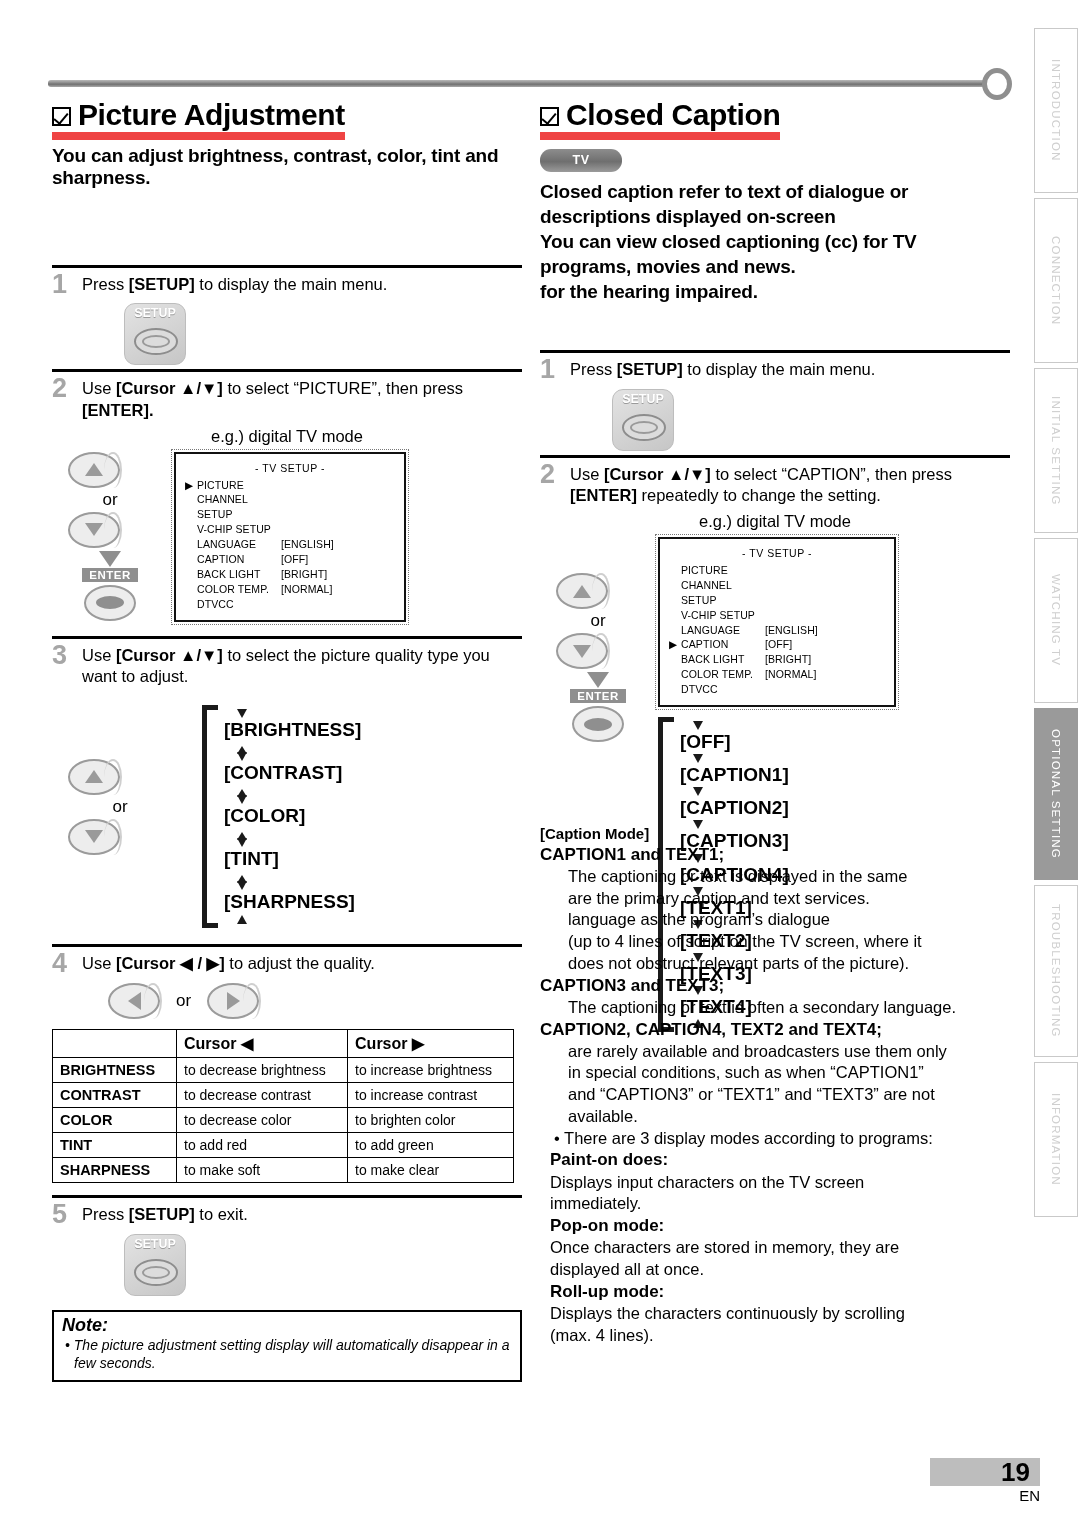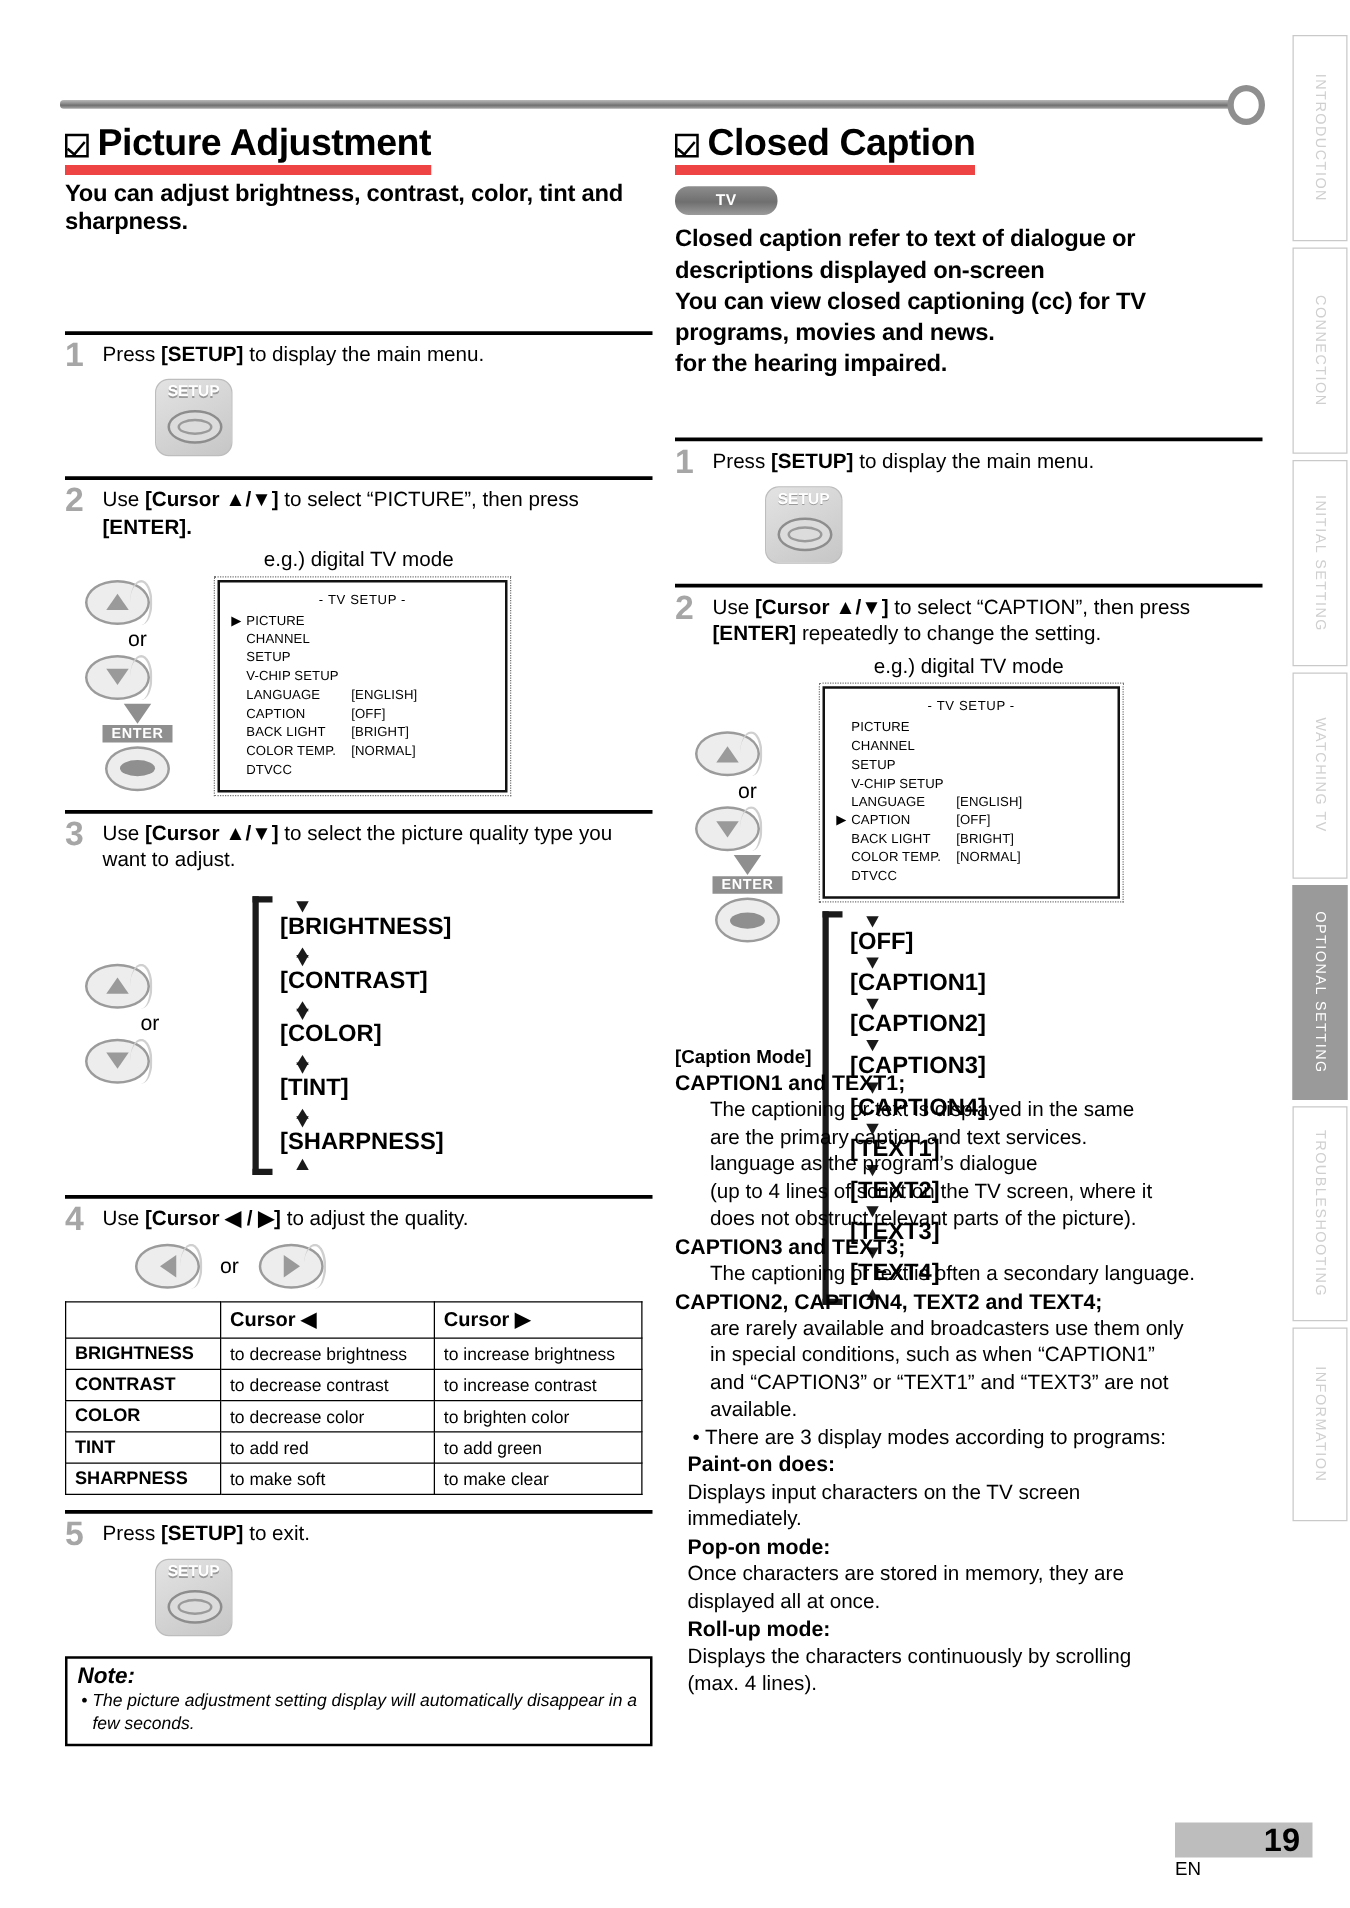--- a/index.html
+++ b/index.html
@@ -106,21 +106,21 @@
   .step-text { font-size:16.5px; line-height:1.28; }
   .b { font-weight:bold; }
   .eg { font-size:16.5px; text-align:center; margin-top:6px; }
 
   
   .setup-key {
     width:62px; height:62px; border-radius:11px;
     background:linear-gradient(150deg,#e3e3e3,#c6c6c6);
     border:1px solid #bdbdbd;
     position:relative;
-    margin:7px 0 16px 72px;
+    margin:7px 0 4px 72px;
   }
   .setup-key .lbl {
     position:absolute; top:2px; left:0; right:0;
     text-align:center; font-size:12.5px; font-weight:bold;
     color:#ffffff;
     text-shadow:0 1px 0 #9a9a9a;
   }
   .setup-key .dish {
     position:absolute; left:9px; top:24px; width:44px; height:27px;
     border-radius:50%;
@@ -240,21 +240,21 @@
 
   
   .body-h { font-size:17px; font-weight:bold; line-height:1.3; }
   .body-h.sm { font-size:15px; }
   .body-p { font-size:16.5px; line-height:1.32; padding-left:28px; }
   .body-p.bul { padding-left:14px; text-indent:0; }
   .body-p0 { font-size:16.5px; line-height:1.32; padding-left:10px; }
 
   
   #pagenum {
-    position:absolute; right:30px; bottom:22px; text-align:left; width:110px;
+    position:absolute; right:40px; bottom:22px; text-align:right; width:110px;
   }
   #pagenum .bar {
     background:#bdbdbd; height:28px; display:flex; align-items:center;
     justify-content:flex-end; padding-right:10px;
   }
   #pagenum .num { font-size:26px; font-weight:bold; }
   #pagenum .en { font-size:15px; margin-top:1px; }
 </style>
 </head>
 <body>

